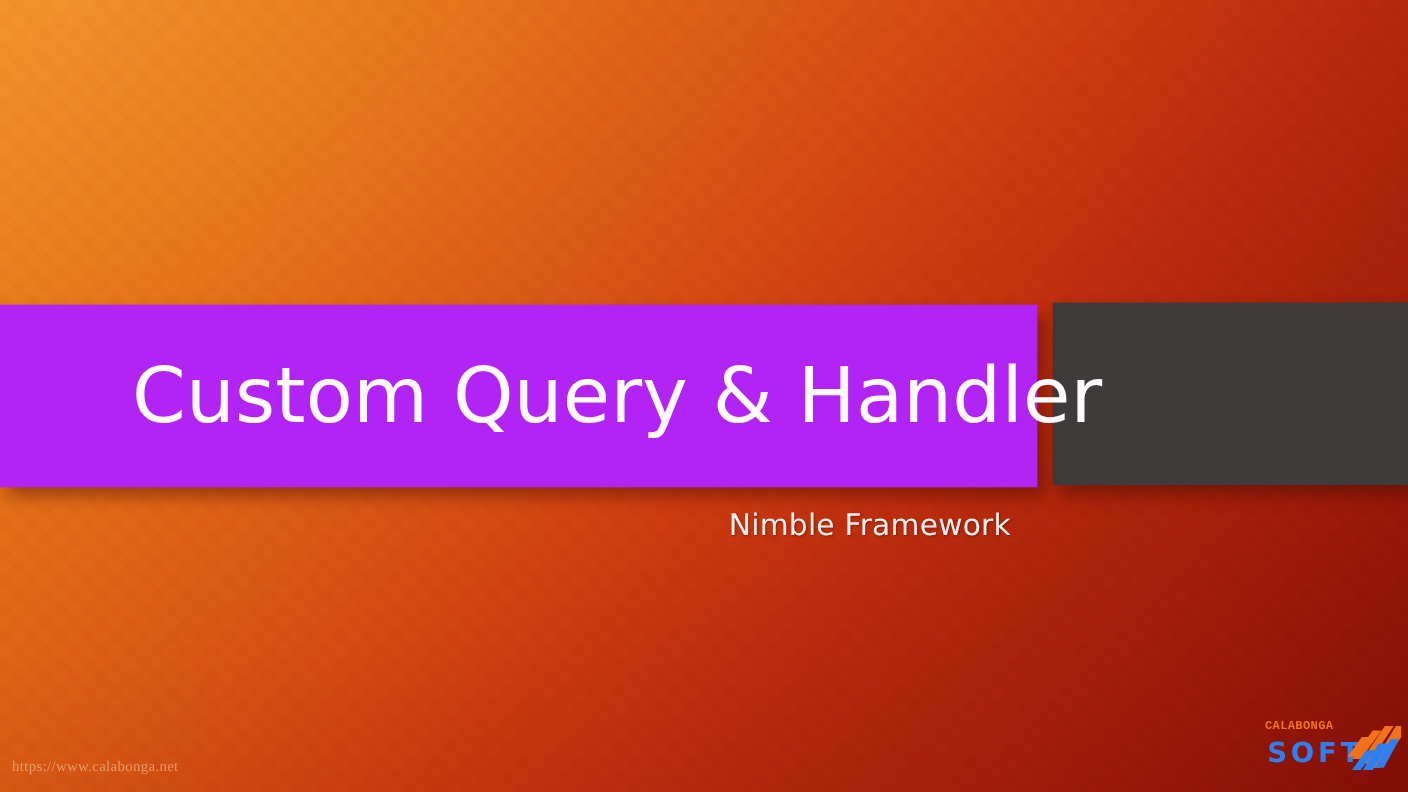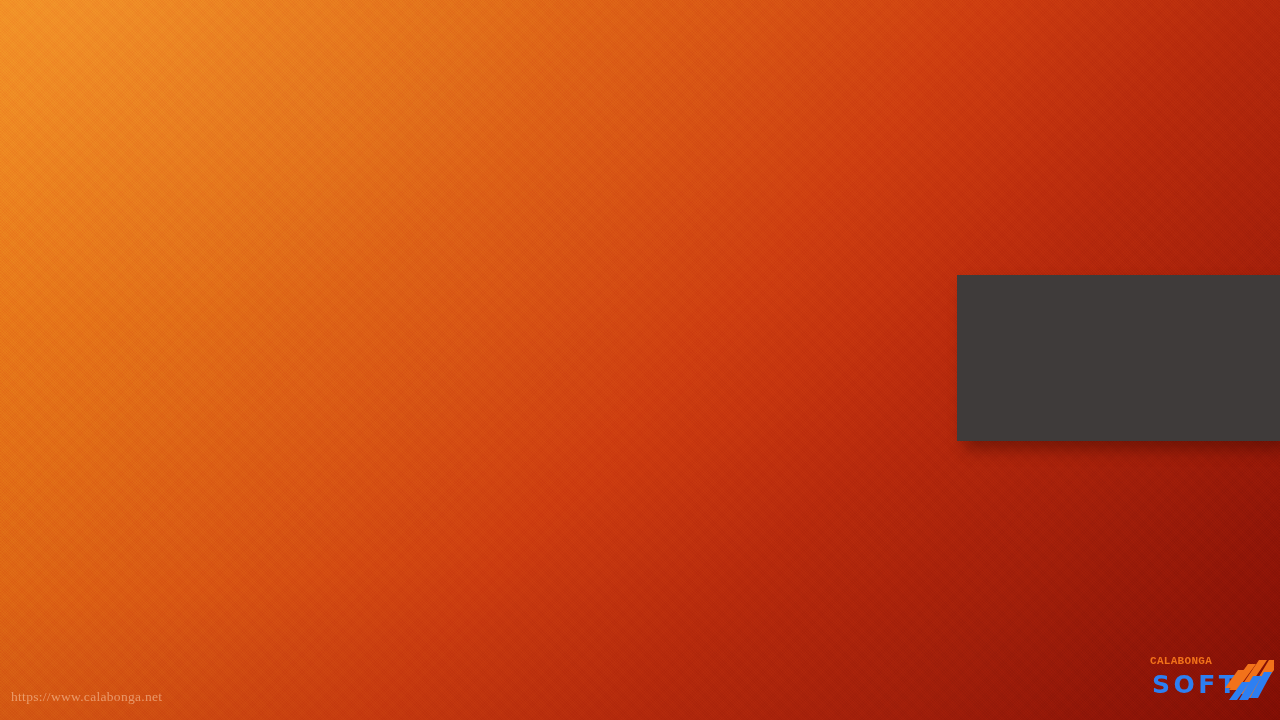--- a/index.html
+++ b/index.html
@@ -173,21 +173,25 @@
 </head>
 <body>
 
 <div id="slide">
 
   <div id="texture"></div>
   <div id="vignette"></div>
 
   <div id="dark-block"></div>
 
-
+  <div id="title-band">
+    <div id="title-text">Custom Query &amp; Handler</div>
+  </div>
+
+  <div id="subtitle">Nimble Framework</div>
 
   <div id="footer-url">https://www.calabonga.net</div>
 
   <div id="logo">
     <div id="logo-words">
       <div id="logo-calabonga">CALABONGA</div>
       <div id="logo-soft">SOFT</div>
     </div>
     <svg id="logo-mark" viewBox="0 0 50 46">
 

